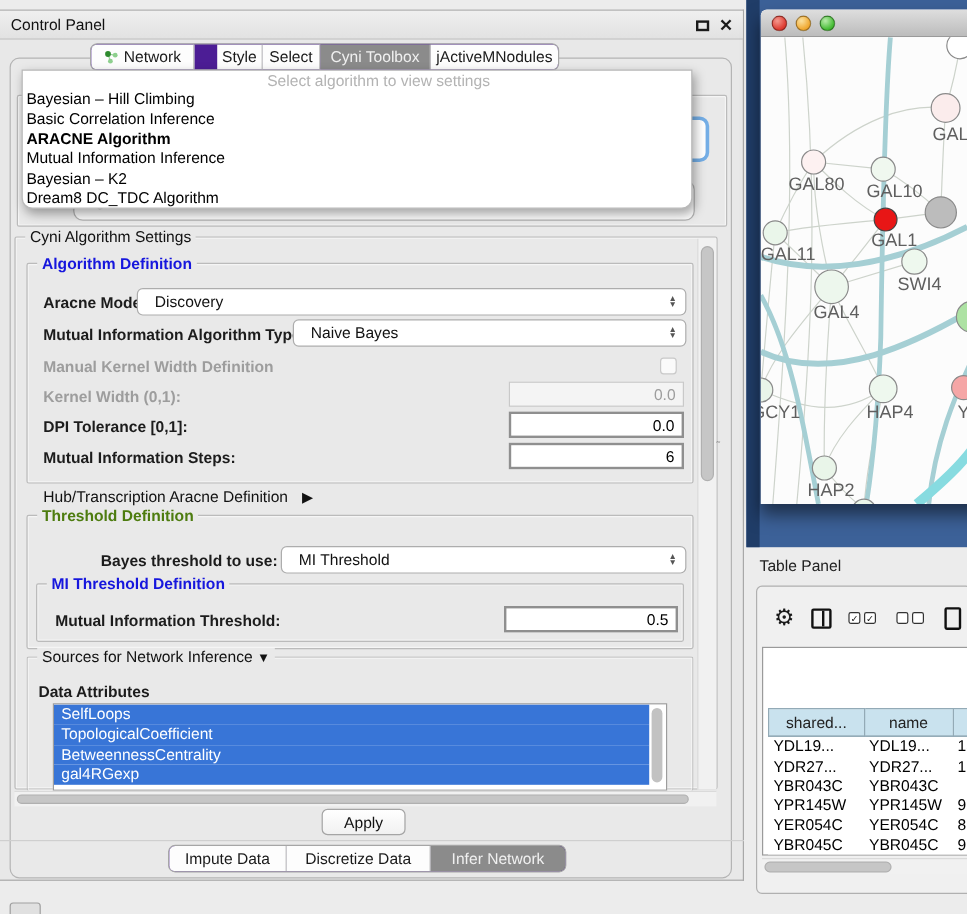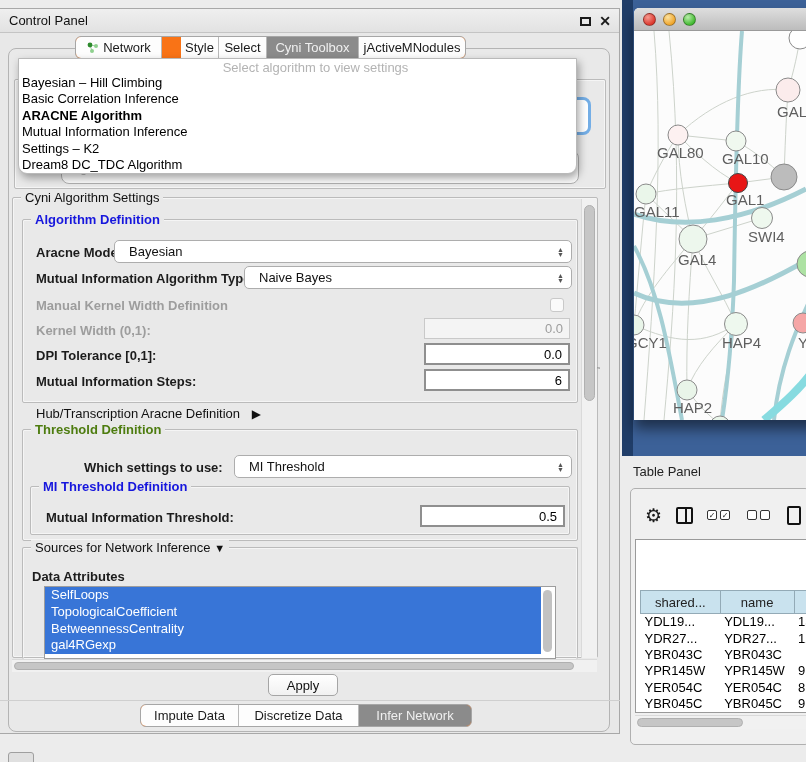--- a/index.html
+++ b/index.html
@@ -16,21 +16,21 @@
   #cp-title { font-size:13px; color:#111; padding-left:9px; }
   #cp-buttons { position:absolute; right:8px; top:0; height:24px; display:flex; align-items:center; gap:8px; }
   .float-icon { width:11px; height:9px; border:2px solid #1a1a1a; display:inline-block; }
   .close-x { font-size:14px; font-weight:bold; color:#1a1a1a; line-height:1; }
 
   #inner-panel { left:8px; top:39px; width:602px; height:684px; background:#e9e9e9;
         border:1px solid #b4b4b4; border-radius:8px; }
 
   
   .segbar { display:flex; height:23px; border:1px solid #a6a6a6; border-radius:6px;
-        overflow:hidden; background:#f97316; font-size:13px; }
+        overflow:hidden; background:#4c1d95; font-size:13px; }
   .seg { display:flex; align-items:center; justify-content:center; gap:4px;
         border-right:1px solid #b9b9b9; color:#1a1a1a; background:#fdfdfd; padding:0 4px; }
   .seg:last-child { border-right:none; }
   .seg.sel { background:#8b8b8b; color:#f0f0f0; }
 
   
   #algo-popup { left:18px; top:49px; width:559px; height:116px; background:#fff;
         border:1px solid #b9b9b9; border-radius:0 0 9px 9px;
         box-shadow:2px 4px 9px rgba(0,0,0,0.35); z-index:40; overflow:hidden; }
   #popup-prompt { height:16px; text-align:center; color:#b3b3b3; font-size:13px; padding-top:1px;padding-left:36px; }
@@ -166,36 +166,36 @@
       </div>
     </div>
 
     <div id="algo-popup" class="abs">
       <div id="popup-prompt">Select algorithm to view settings</div>
       <div id="popup-items">
           <div class="popup-item">Bayesian – Hill Climbing</div>
           <div class="popup-item">Basic Correlation Inference</div>
           <div class="popup-item sel">ARACNE Algorithm</div>
           <div class="popup-item">Mutual Information Inference</div>
-          <div class="popup-item">Settings – K2</div>
+          <div class="popup-item">Bayesian – K2</div>
           <div class="popup-item">Dream8 DC_TDC Algorithm</div>
         </div>
     </div>
 
     <div class="grp" style="left:12px; top:188px; width:586px; height:461px;">
       <span class="legend">Cyni Algorithm Settings</span>
     </div>
 
     <div class="grp" style="left:22px; top:210px; width:556px; height:184px;">
       <span class="legend blue">Algorithm Definition</span>
     </div>
 
     <span class="flabel" style="left:36px; top:236px;">Aracne Mode:</span>
     <div class="combo" style="left:114px; top:231px; width:458px; height:23px;">
-      <span>Bayesian</span>
+      <span>Discovery</span>
       <span class="stepper">
           <span>▲</span>
           <span>▼</span>
         </span>
     </div>
 
     <span class="flabel" style="left:36px; top:262px;">Mutual Information Algorithm Type:</span>
     <div class="combo" style="left:244px; top:257px; width:328px; height:23px;">
       <span>Naive Bayes</span>
       <span class="stepper">
@@ -218,21 +218,21 @@
 
     <span class="plainlabel" style="left:36px; top:397px;">
       <span>Hub/Transcription Aracne Definition</span>
       <span style="margin-left:8px; font-size:12px;">▶</span>
     </span>
 
     <div class="grp" style="left:22px; top:420px; width:556px; height:112px;">
       <span class="legend green">Threshold Definition</span>
     </div>
 
-    <span class="flabel" style="left:84px; top:451px;">Which settings to use:</span>
+    <span class="flabel" style="left:84px; top:451px;">Bayes threshold to use:</span>
     <div class="combo" style="left:234px; top:446px; width:338px; height:23px;">
       <span>MI Threshold</span>
       <span class="stepper">
           <span>▲</span>
           <span>▼</span>
         </span>
     </div>
 
     <div class="grp" style="left:30px; top:477px; width:540px; height:49px;">
       <span class="legend blue">MI Threshold Definition</span>

